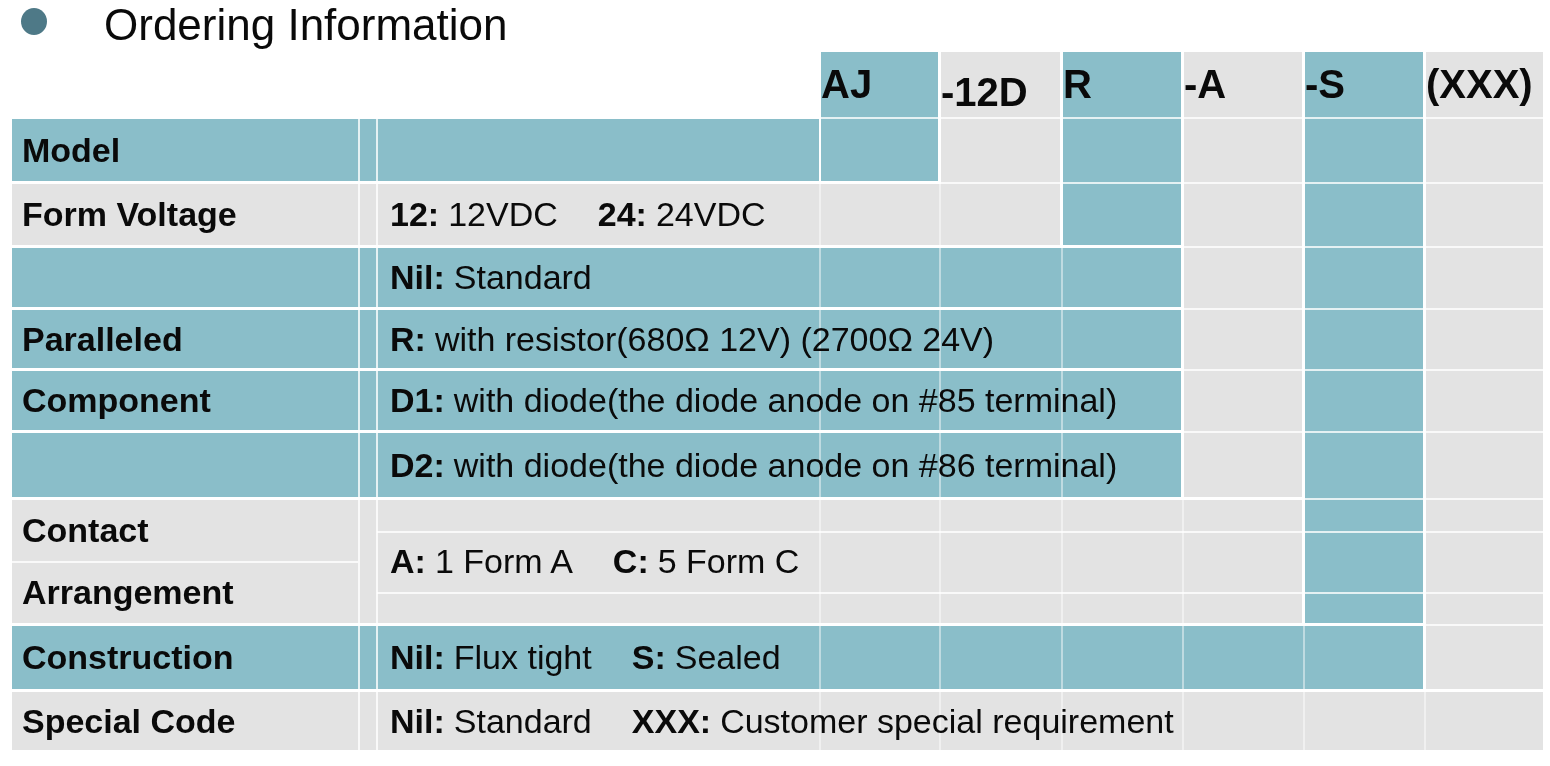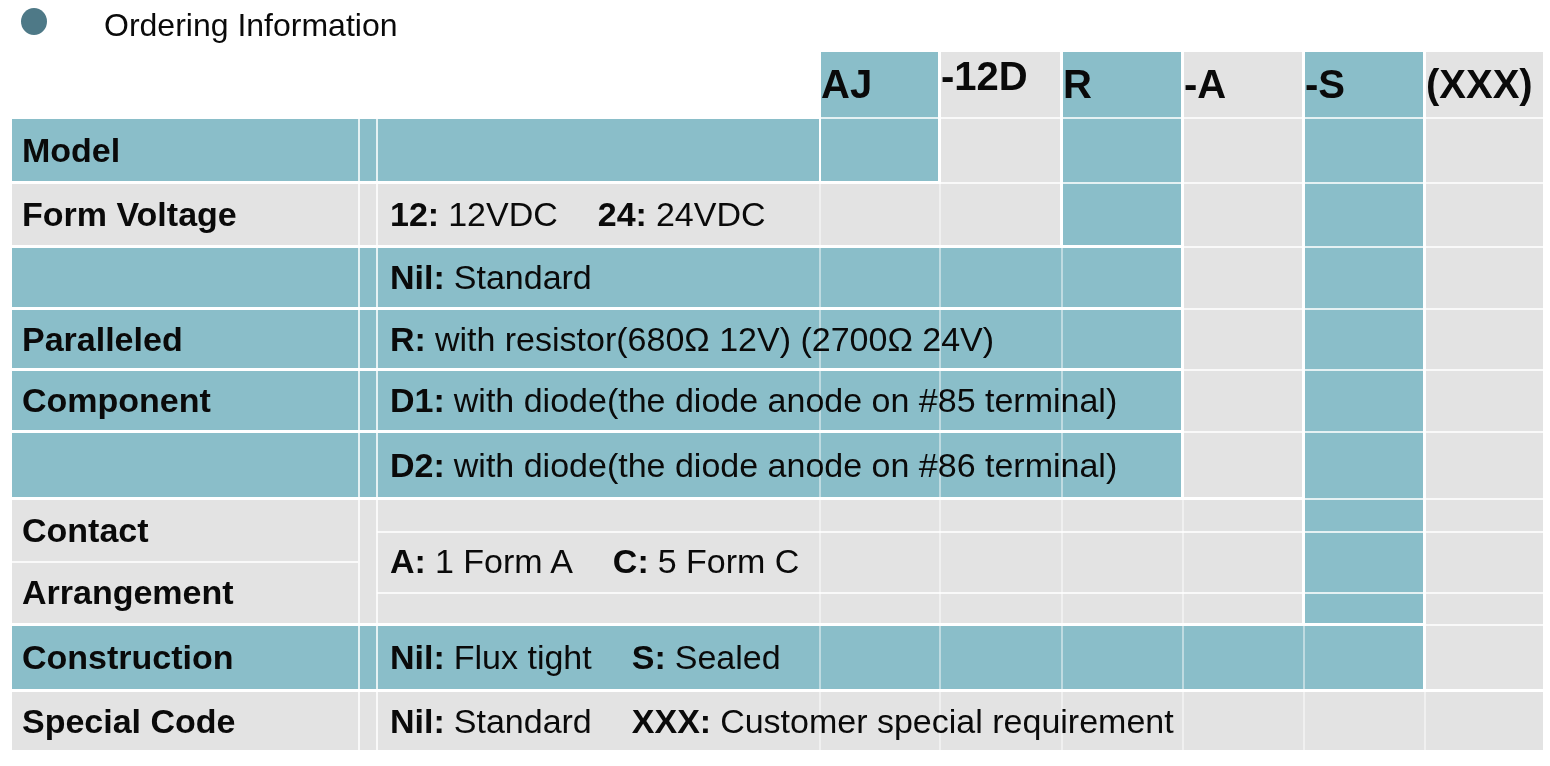--- a/index.html
+++ b/index.html
@@ -9,21 +9,21 @@
   }
   .abs{position:absolute;}
   
   .teal{background:#8abec9;}
   .gray{background:#e3e3e3;}
   
   .hline{position:absolute;height:2px;background:rgba(255,255,255,0.78);}
   .vline{position:absolute;width:2px;background:rgba(255,255,255,0.78);}
   .vline.soft{background:rgba(255,255,255,0.45);}
   
-  .title{font-size:32px;line-height:46px;white-space:nowrap;}
+  .title{font-size:44px;line-height:46px;white-space:nowrap;}
   .bullet{border-radius:50%;background:#4e7987;}
   .code{font-weight:bold;font-size:40px;line-height:65px;white-space:nowrap;}
   .lbl{font-weight:bold;font-size:34px;white-space:nowrap;}
   .val{font-size:34px;white-space:nowrap;}
   .lbl,.val{display:flex;align-items:center;}
   .p{font-weight:bold;}
   .t{margin-left:9px;}
   .pair{margin-left:40px;}
 </style>
 </head>
@@ -35,21 +35,21 @@
   <div class="abs title" style="left:104px;top:2px;">Ordering Information</div>
 
   <div class="abs teal" style="left:821px;top:52px;width:117px;height:129px;"></div>
   <div class="abs gray" style="left:941px;top:52px;width:119px;height:193px;"></div>
   <div class="abs teal" style="left:1063px;top:52px;width:118px;height:193px;"></div>
   <div class="abs gray" style="left:1184px;top:52px;width:118px;height:445px;"></div>
   <div class="abs teal" style="left:1305px;top:52px;width:118px;height:571px;"></div>
   <div class="abs gray" style="left:1426px;top:52px;width:117px;height:637px;"></div>
 
   <div class="abs code" style="left:821px;top:52px;width:117px;">AJ</div>
-  <div class="abs code" style="left:941px;top:44px;width:110px;">-12D</div>
+  <div class="abs code" style="left:941px;top:60px;width:110px;">-12D</div>
   <div class="abs code" style="left:1063px;top:52px;width:118px;">R</div>
   <div class="abs code" style="left:1184px;top:52px;width:118px;">-A</div>
   <div class="abs code" style="left:1305px;top:52px;width:118px;">-S</div>
   <div class="abs code" style="left:1426px;top:52px;width:117px;">(XXX)</div>
 
   <div class="abs teal" style="left:12px;top:119px;width:807px;height:62px;"></div>
   <div class="abs gray" style="left:12px;top:184px;width:1048px;height:61px;"></div>
   <div class="abs teal" style="left:12px;top:248px;width:1169px;height:59px;"></div>
   <div class="abs teal" style="left:12px;top:310px;width:1169px;height:58px;"></div>
   <div class="abs teal" style="left:12px;top:371px;width:1169px;height:59px;"></div>

